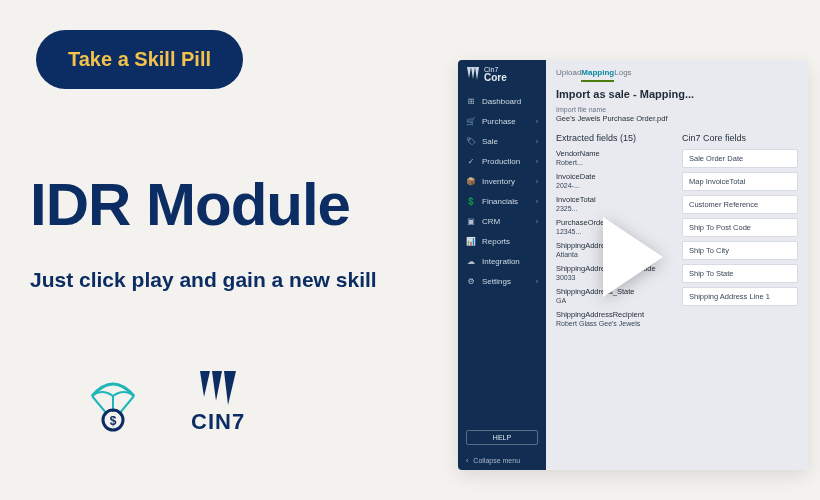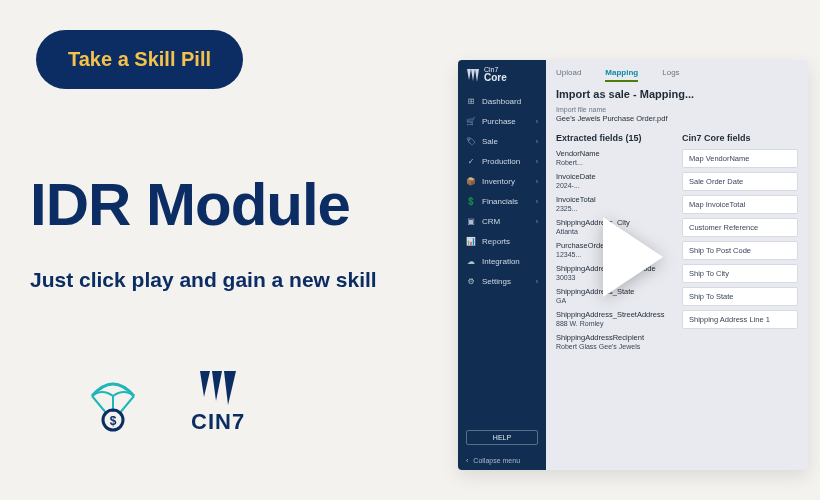--- a/index.html
+++ b/index.html
@@ -77,21 +77,20 @@
   }
   .sidebar {
     width: 88px;
     background: #112e52;
     color: #cfd8e5;
     display: flex;
     flex-direction: column;
   }
   .brand {
     display: flex;
-    align-items: center;
     gap: 4px;
     padding: 6px 8px 8px 8px;
     color: #e2e8f0;
   }
   .brand-mark {
     width: 14px; height: 14px;
   }
   .brand-text .small { font-size: 7px; line-height: 1; }
   .brand-text .big { font-size: 10px; font-weight: 700; line-height: 1; }
   .nav { flex: 1; }
@@ -124,21 +123,21 @@
   }
 
   .main {
     flex: 1;
     background: #e8eaef;
     padding: 8px 10px;
     overflow: hidden;
   }
   .tabs {
     display: flex;
-    gap: 24px;
+    gap: 0;
     font-size: 8px;
     color: #6b7684;
     margin-bottom: 6px;
   }
   .tab { padding-bottom: 3px; }
   .tab.active {
     color: #0e8aa3;
     border-bottom: 2px solid #4d7c0f;
     font-weight: 600;
   }
@@ -151,21 +150,21 @@
   .file-line .lbl { font-size: 7px; color: #6b7684; }
   .file-line .val { font-size: 7.5px; color: #1f2a37; margin-top: 1px; }
   .cols {
     display: flex;
     gap: 10px;
     margin-top: 10px;
   }
   .col { flex: 1; min-width: 0; }
   .col-h {
     font-size: 9px;
-    font-weight: 700;
+    font-weight: 400;
     color: #1f2a37;
     margin-bottom: 6px;
   }
   .ef-item { margin-bottom: 6px; }
   .ef-key { font-size: 7.5px; color: #1f2a37; }
   .ef-val { font-size: 7px; color: #3a4658; margin-top: 1px; }
   .map-item {
     background: #fff;
     border: 1px solid #d6dbe3;
     border-radius: 2px;
@@ -317,49 +316,44 @@
               </div>
               <div class="ef-item">
                 <div class="ef-key">InvoiceDate</div>
                 <div class="ef-val">2024-...</div>
               </div>
               <div class="ef-item">
                 <div class="ef-key">InvoiceTotal</div>
                 <div class="ef-val">2325...</div>
               </div>
               <div class="ef-item">
+                <div class="ef-key">PurchaseOrder</div>
+                <div class="ef-val">12345...</div>
+              </div>
+              <div class="ef-item">
                 <div class="ef-key">ShippingAddress_City</div>
                 <div class="ef-val">Atlanta</div>
               </div>
               <div class="ef-item">
-                <div class="ef-key">PurchaseOrder</div>
-                <div class="ef-val">12345...</div>
-              </div>
-              <div class="ef-item">
                 <div class="ef-key">ShippingAddress_PostalCode</div>
                 <div class="ef-val">30033</div>
               </div>
               <div class="ef-item">
                 <div class="ef-key">ShippingAddress_State</div>
                 <div class="ef-val">GA</div>
-              </div>
-              <div class="ef-item">
-                <div class="ef-key">ShippingAddress_StreetAddress</div>
-                <div class="ef-val">888 W. Romley</div>
               </div>
               <div class="ef-item">
                 <div class="ef-key">ShippingAddressRecipient</div>
                 <div class="ef-val">Robert Glass Gee's Jewels</div>
               </div>
             </div>
         </div>
         <div class="col">
           <div class="col-h">Cin7 Core fields</div>
           <div id="map-list">
-              <div class="map-item">Map VendorName</div>
               <div class="map-item">Sale Order Date</div>
               <div class="map-item">Map InvoiceTotal</div>
               <div class="map-item">Customer Reference</div>
               <div class="map-item">Ship To Post Code</div>
               <div class="map-item">Ship To City</div>
               <div class="map-item">Ship To State</div>
               <div class="map-item">Shipping Address Line 1</div>
             </div>
         </div>
       </div>

